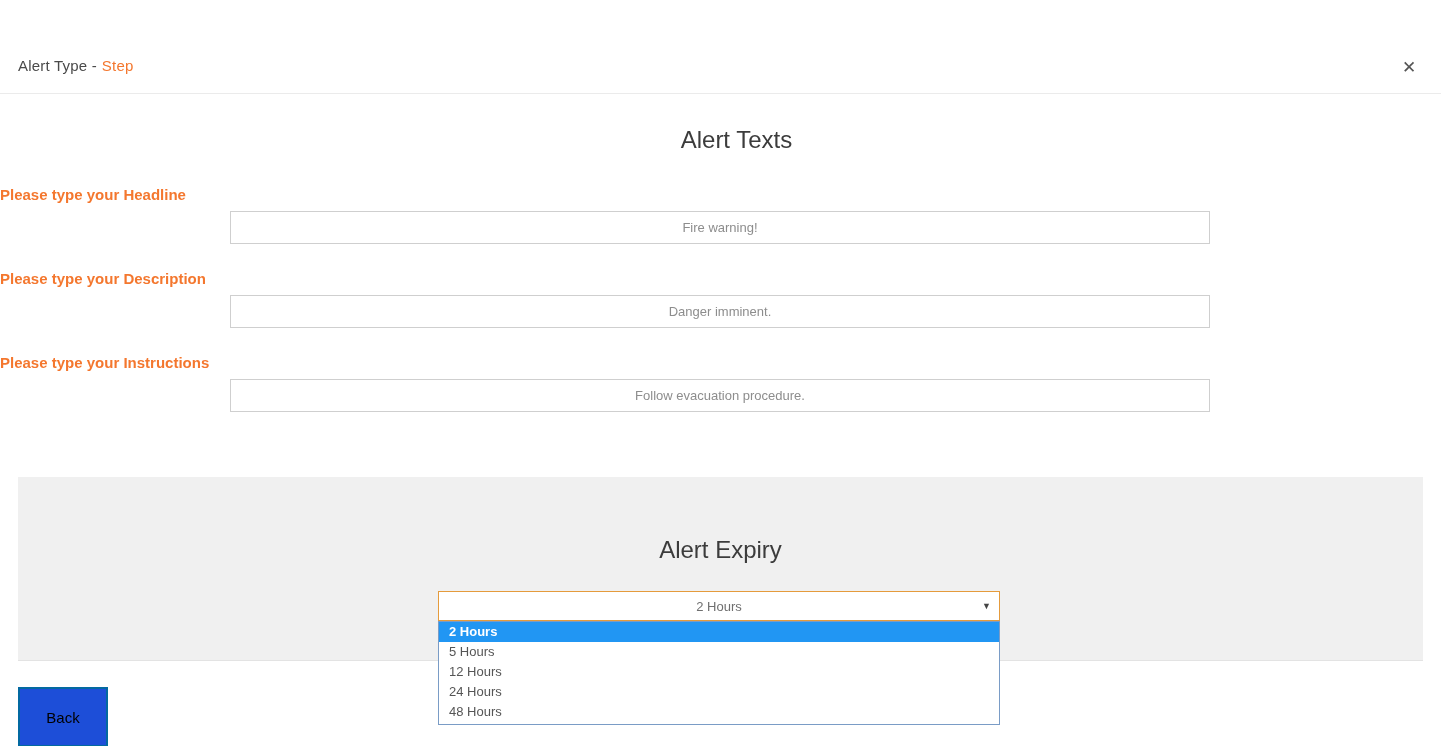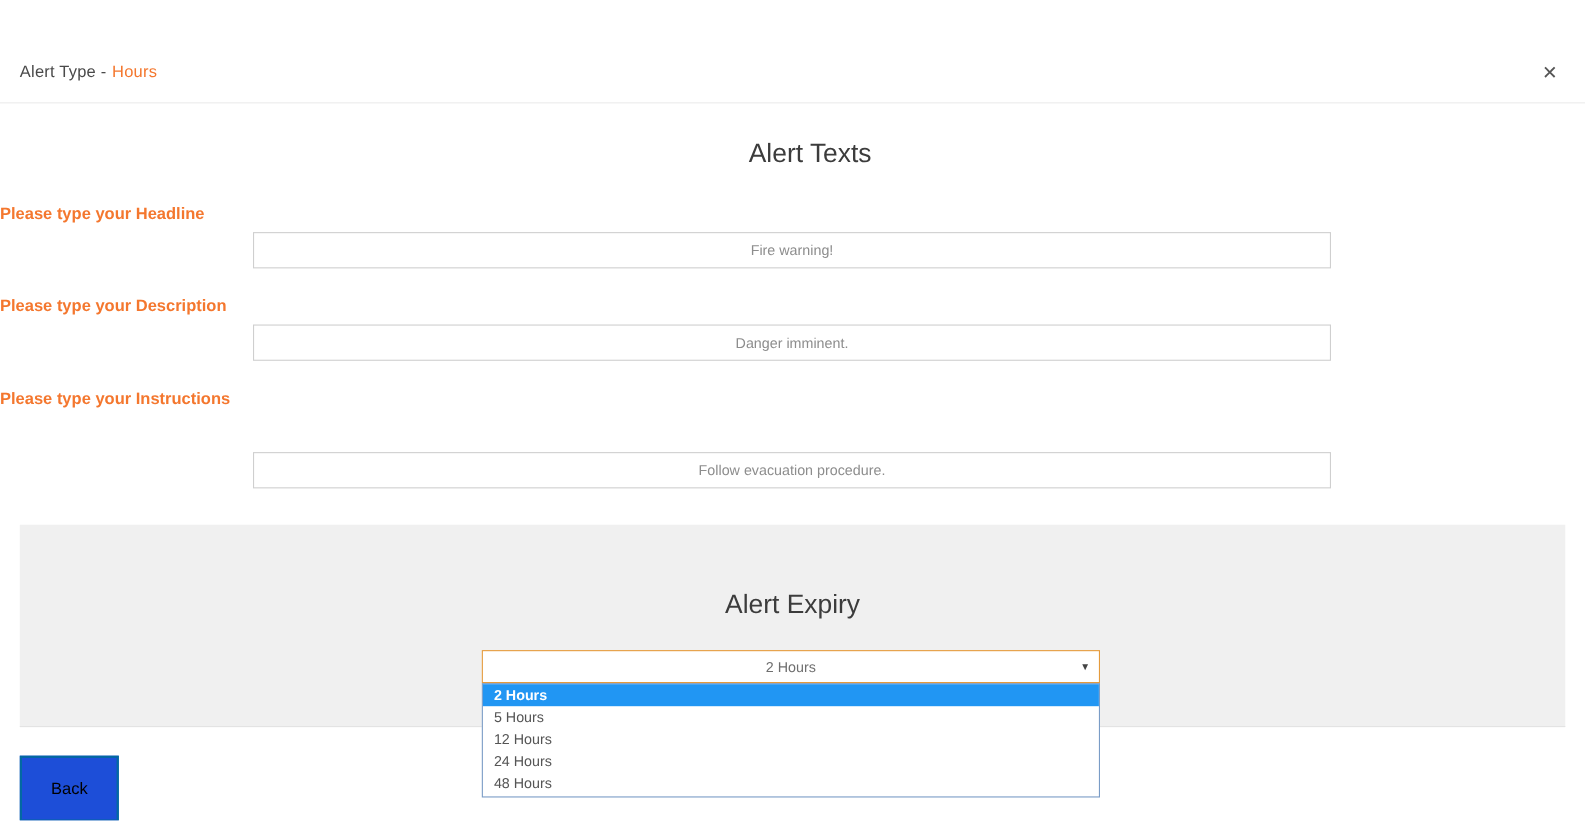--- a/index.html
+++ b/index.html
@@ -51,21 +51,21 @@
     border:1px solid #cfcfcf; background:#fff;
     text-align:center; font-size:13px; color:#8d8d8d;
     font-family:"Liberation Sans","DejaVu Sans",sans-serif;
     outline:none;
   }
   #label-headline { top:186px; }
   #input-headline { top:211px;text-align:center; }
   #label-description { top:270px; }
   #input-description { top:295px; }
   #label-instructions { top:354px; }
-  #input-instructions { top:379px;margin-top:32px; }
+  #input-instructions { top:379px; }
 
   
   .expiry-panel {
     position:absolute; left:18px; top:477px;
     width:1405px; height:184px;
     background:#f0f0f0;
     border-bottom:1px solid #e3e3e3;
   }
   #alert-expiry-heading { top:536px; }
 
@@ -119,21 +119,21 @@
   }
 </style>
 </head>
 <body>
 
 <div class="screen">
 
   <div class="header">
     <div class="header-title">
       <span class="title-prefix">Alert Type -</span>
-      <span class="title-type">Hours</span>
+      <span class="title-type">Step</span>
     </div>
     <div class="close-btn">✕</div>
   </div>
 
   <div class="section-heading" id="alert-texts-heading">Alert Texts</div>
 
   <div class="field-label" id="label-headline">Please type your Headline</div>
   <input class="text-input" id="input-headline" type="text" value="Fire warning!" style="">
 
   <div class="field-label" id="label-description">Please type your Description</div>

